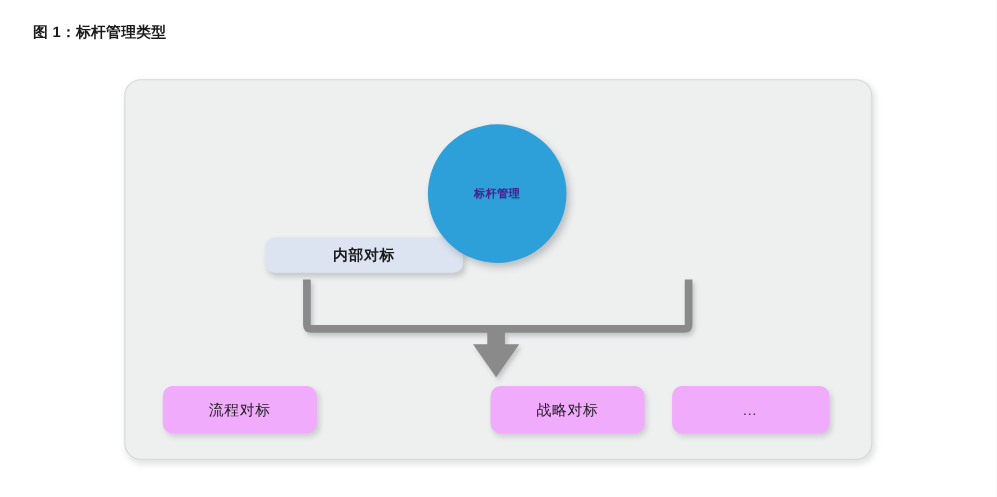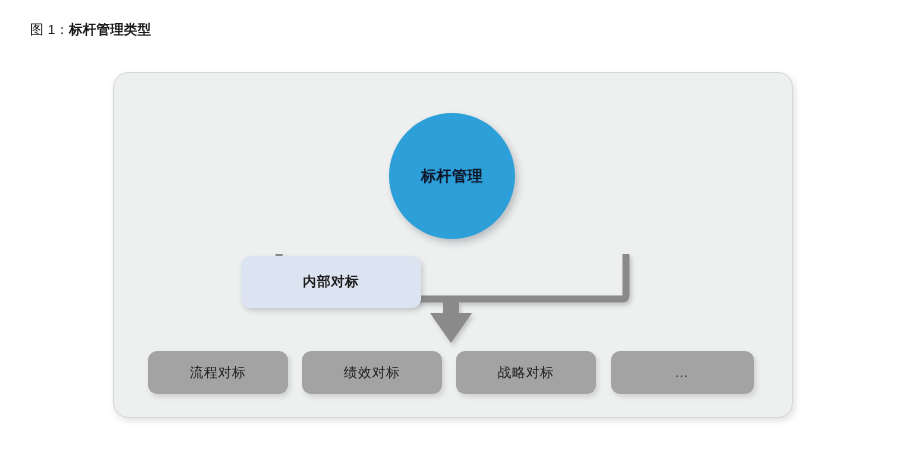--- a/index.html
+++ b/index.html
@@ -20,21 +20,21 @@
   #figure-caption {
     position: absolute;
     left: 30px;
     top: 21px;
     font-size: 13.5px;
     color: #1a1a1a;
     white-space: nowrap;
     letter-spacing: 0.2px;
   }
   #figure-caption .cap-label {
-    font-weight: normal;
+    font-weight: bold;
   }
   #figure-caption .cap-text {
     font-weight: bold;
   }
 
   
   #diagram-panel {
     position: absolute;
     left: 113px;
     top: 72px;
@@ -56,39 +56,38 @@
     height: 126px;
     border-radius: 50%;
     background: #2d9fd9;
     box-shadow: 3px 4px 7px rgba(70, 80, 90, 0.30);
     display: flex;
     align-items: center;
     justify-content: center;
     z-index: 5;
   }
   #root-node .node-label {
-    color: #0f172a;
-    font-size: 15px;
+    color: #4c1d95;
+    font-size: 10px;
     font-weight: bold;
     letter-spacing: 0.5px;
     text-shadow: 0 1px 1px rgba(0,0,0,0.12);
   }
 
   
   .lvl2-box {
     position: absolute;
-    height: 52px;
+    height: 32px;
     background: #dbe4f0;
     border-radius: 9px;
     display: flex;
     align-items: center;
     justify-content: center;
     box-shadow: 2px 3px 5px rgba(90, 95, 105, 0.26);
     z-index: 3;
-    margin-top: 40px;
   }
   .lvl2-box .node-label {
     font-size: 13.5px;
     font-weight: bold;
     color: #1c1c1c;
     letter-spacing: 0.6px;
   }
   #lvl2-internal {
     left: 127px;   
     top: 143px;    
@@ -109,41 +108,41 @@
     height: 346px;
     z-index: 1;
     pointer-events: none;
   }
 
   
   .lvl3-box {
     position: absolute;
     top: 278px;    
     height: 43px;
-    background: #a3a3a3;
+    background: #f0abfc;
     border-radius: 9px;
     display: flex;
     align-items: center;
     justify-content: center;
     box-shadow: 2px 3px 5px rgba(90, 95, 105, 0.22);
     z-index: 3;
   }
   .lvl3-box .node-label {
     font-size: 13.5px;
     font-weight: normal;
     color: #1c1c1c;
     letter-spacing: 0.6px;
   }
   .lvl3-box.is-ellipsis .node-label {
     letter-spacing: 2px;
     color: #3a3a3a;
   }
   #lvl3-box-0 { left: 34px;  width: 140px; }  
   #lvl3-box-1 { left: 188px; width: 140px; }  
-  #lvl3-box-2 { left: 342px; width: 140px; justify-content: center; }  
+  #lvl3-box-2 { left: 332px; width: 140px; justify-content: center; }  
   #lvl3-box-3 { left: 497px; width: 143px; }  
 </style>
 </head>
 <body>
 
 <div id="figure-caption">
   <span class="cap-label">图 1：</span><span class="cap-text">标杆管理类型</span>
 </div>
 
 <div id="diagram-panel">
@@ -169,23 +168,20 @@
 
   <div class="lvl2-box" id="lvl2-internal">
     <span class="node-label">内部对标</span>
   </div>
 
 
   <div class="lvl3-box" id="lvl3-box-0">
     <span class="node-label">流程对标</span>
   </div>
 
-  <div class="lvl3-box" id="lvl3-box-1">
-    <span class="node-label">绩效对标</span>
-  </div>
 
   <div class="lvl3-box" id="lvl3-box-2">
     <span class="node-label">战略对标</span>
   </div>
 
   <div class="lvl3-box is-ellipsis" id="lvl3-box-3">
     <span class="node-label">…</span>
   </div>
 
 </div>

